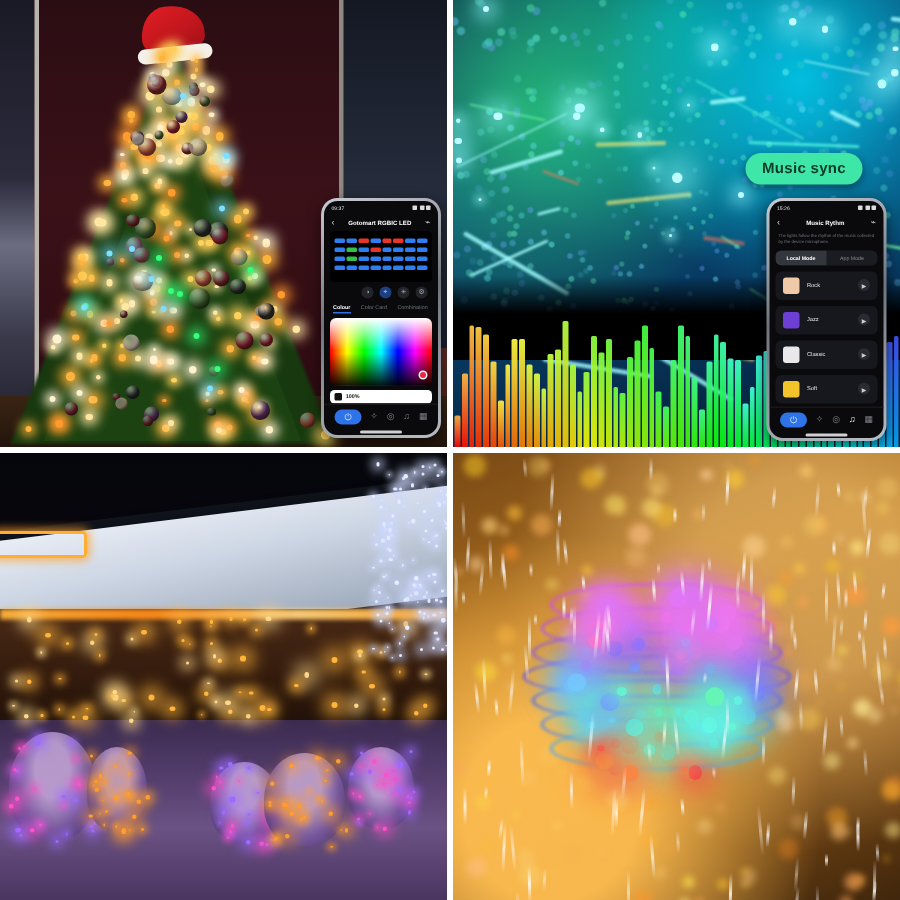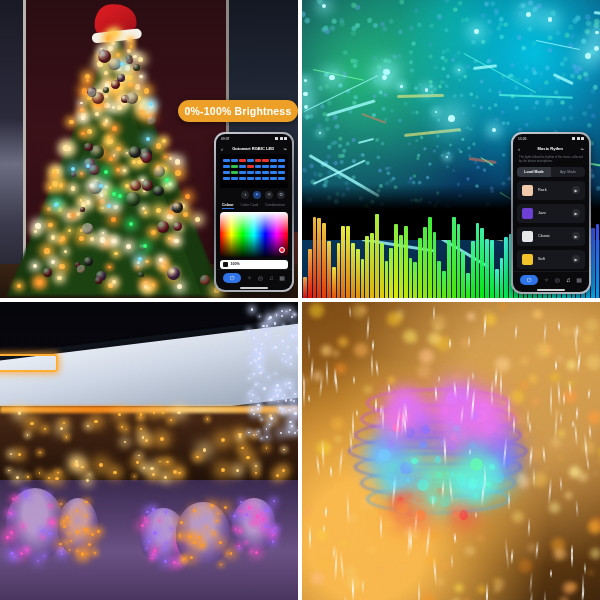--- a/index.html
+++ b/index.html
@@ -483,21 +483,20 @@
           <span class="glow" style="left:143.6px;top:131.2px;width:4px;height:4px;background:#7de0ff;box-shadow:0 0 9px 3px #7de0ff;"></span>
           <span class="glow" style="left:117.6px;top:56.0px;width:4px;height:4px;background:#7de0ff;box-shadow:0 0 9px 3px #7de0ff;"></span>
           <span class="glow" style="left:163.2px;top:172.4px;width:4px;height:4px;background:#36ff7a;box-shadow:0 0 9px 3px #36ff7a;"></span>
           <span class="glow" style="left:83.9px;top:157.5px;width:4px;height:4px;background:#7de0ff;box-shadow:0 0 9px 3px #7de0ff;"></span>
           <span class="glow" style="left:140.9px;top:237.9px;width:4px;height:4px;background:#36ff7a;box-shadow:0 0 9px 3px #36ff7a;"></span>
           <span class="glow" style="left:101.9px;top:164.3px;width:4px;height:4px;background:#36ff7a;box-shadow:0 0 9px 3px #36ff7a;"></span>
           <span class="glow" style="left:126.7px;top:215.8px;width:4px;height:4px;background:#36ff7a;box-shadow:0 0 9px 3px #36ff7a;"></span>
         </div>
     </div>
 
-    <div class="ribbon rb-orange" style="left:178px; top:100px; width:120px; height:22px; font-size:10.5px;">0%-100% Brightness</div>
 
     <div class="phone" style="left:214px; top:132px; width:80px; height:160px;">
       <div class="phone-in">
         <div class="notch"></div>
         <div class="statusbar">
           <span>09:37</span>
           <span class="sb-ico">
               <s></s>
               <s></s>
               <s></s>
@@ -697,20 +696,21 @@
         <i style="height:70.5px;background:linear-gradient(180deg,hsl(212,95%,62%),hsl(177,95%,48%));opacity:.95;"></i>
         <i style="height:78.5px;background:linear-gradient(180deg,hsl(215,95%,62%),hsl(180,95%,48%));opacity:.95;"></i>
         <i style="height:55.2px;background:linear-gradient(180deg,hsl(219,95%,62%),hsl(184,95%,48%));opacity:.95;"></i>
         <i style="height:31.7px;background:linear-gradient(180deg,hsl(222,95%,62%),hsl(187,95%,48%));opacity:.95;"></i>
         <i style="height:43.9px;background:linear-gradient(180deg,hsl(225,95%,62%),hsl(190,95%,48%));opacity:.95;"></i>
         <i style="height:58.7px;background:linear-gradient(180deg,hsl(228,95%,62%),hsl(193,95%,48%));opacity:.95;"></i>
         <i style="height:69.6px;background:linear-gradient(180deg,hsl(232,95%,62%),hsl(197,95%,48%));opacity:.95;"></i>
         <i style="height:74.2px;background:linear-gradient(180deg,hsl(235,95%,62%),hsl(200,95%,48%));opacity:.95;"></i>
       </div>
 
+    <div class="ribbon rb-green" style="left:195px; top:102px; width:78px; height:21px; font-size:10px;">Music sync</div>
 
     <div class="phone" style="left:209px; top:132px; width:80px; height:162px;">
       <div class="phone-in">
         <div class="notch"></div>
         <div class="statusbar">
           <span>15:26</span>
           <span class="sb-ico">
               <s></s>
               <s></s>
               <s></s>

